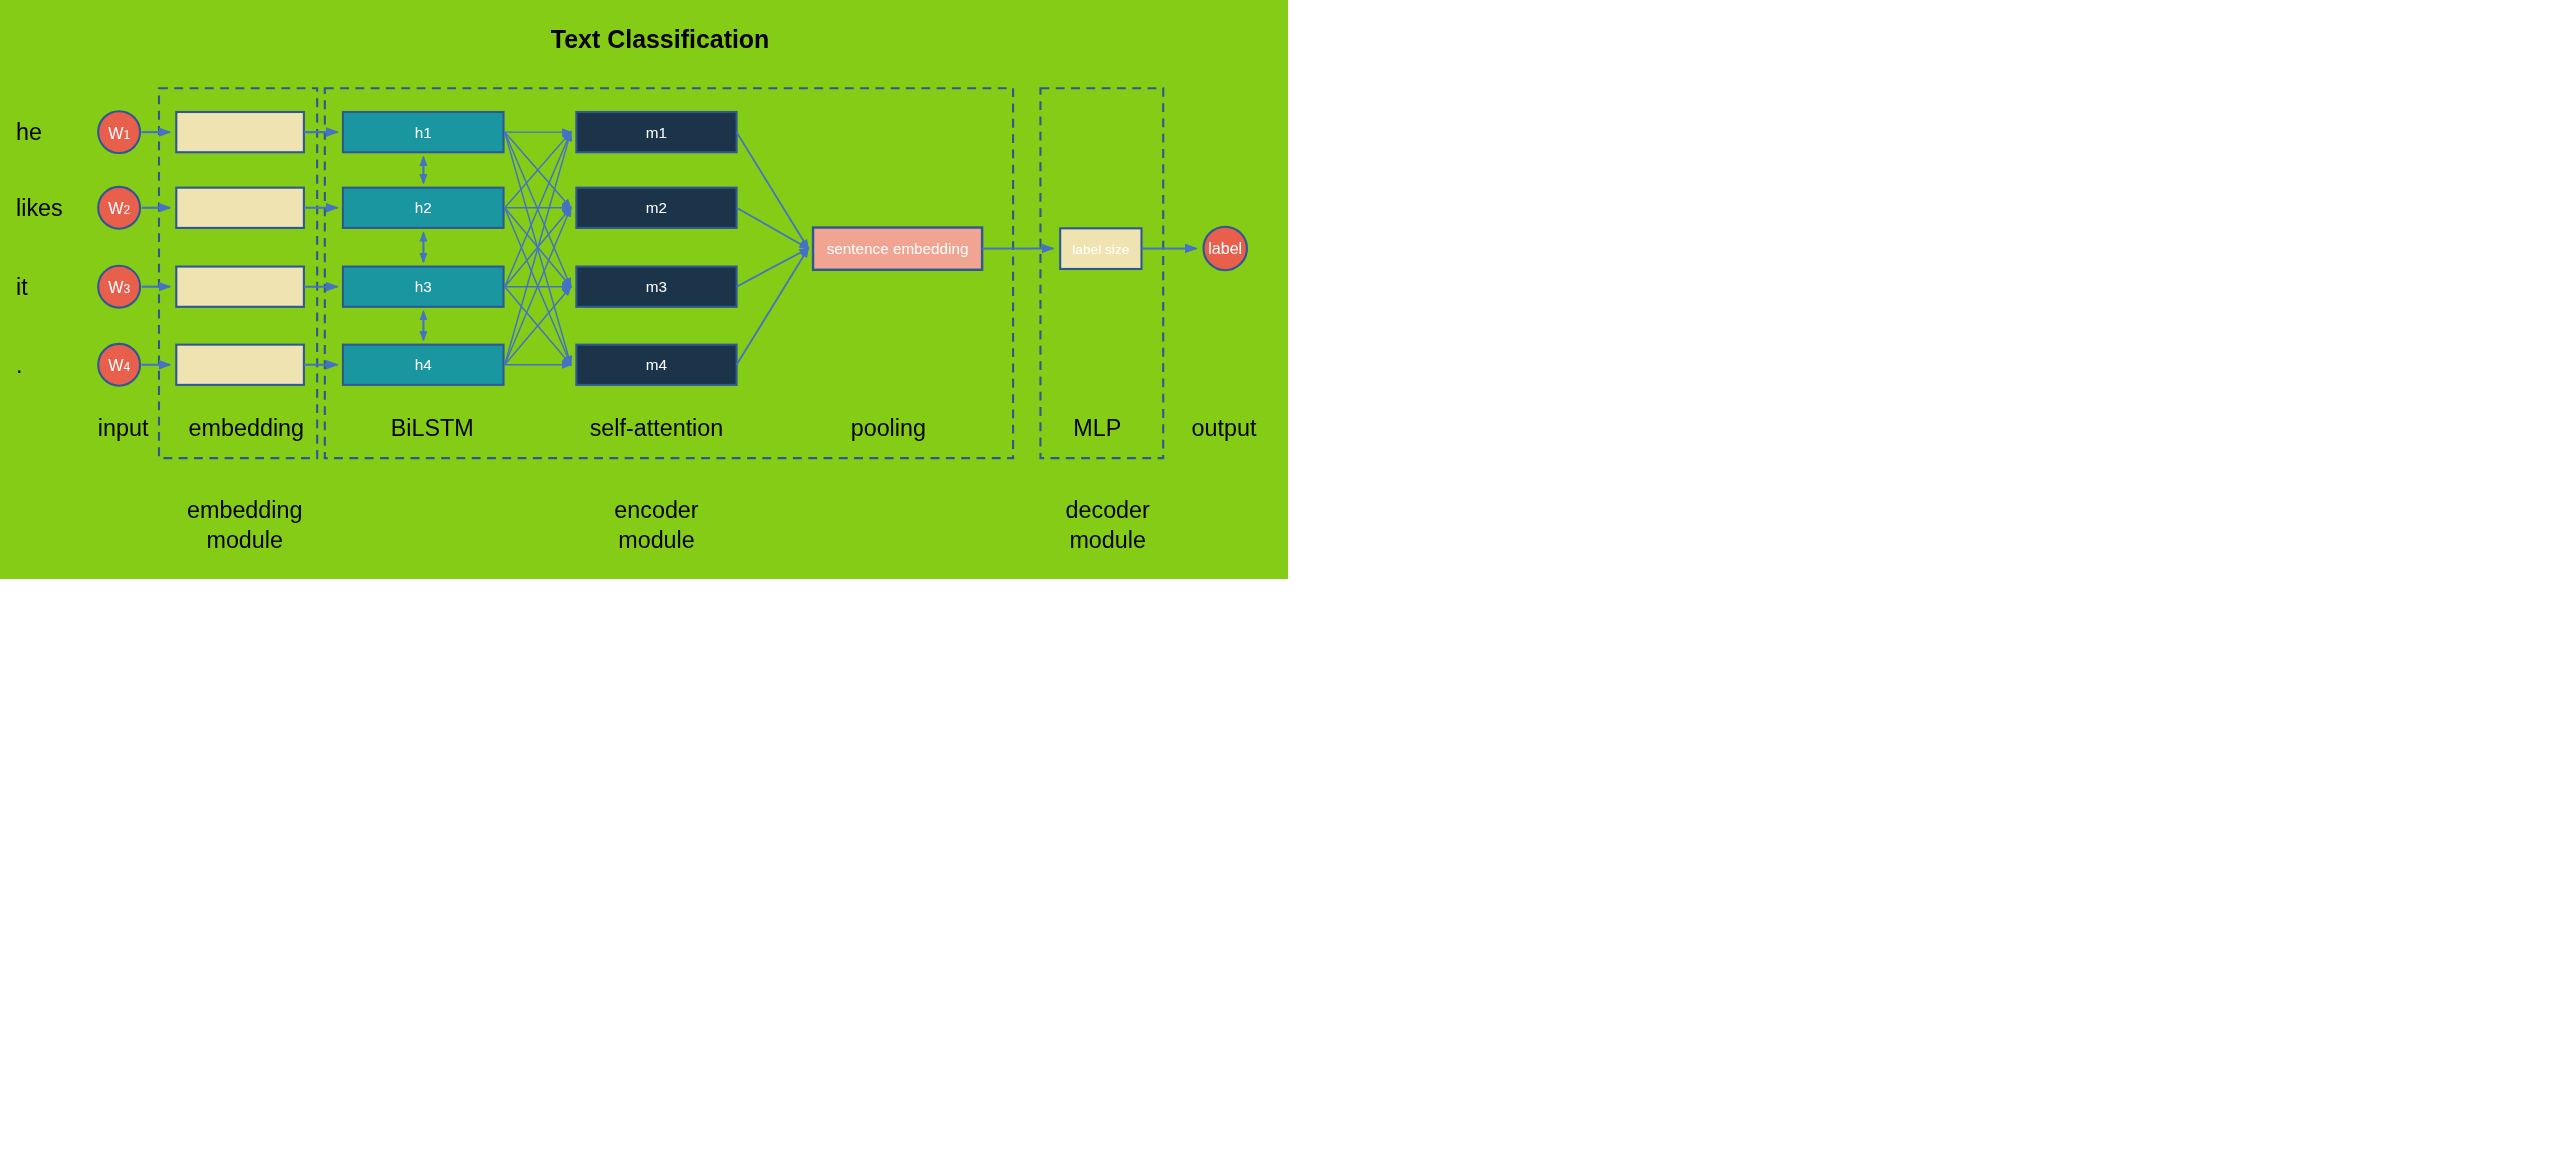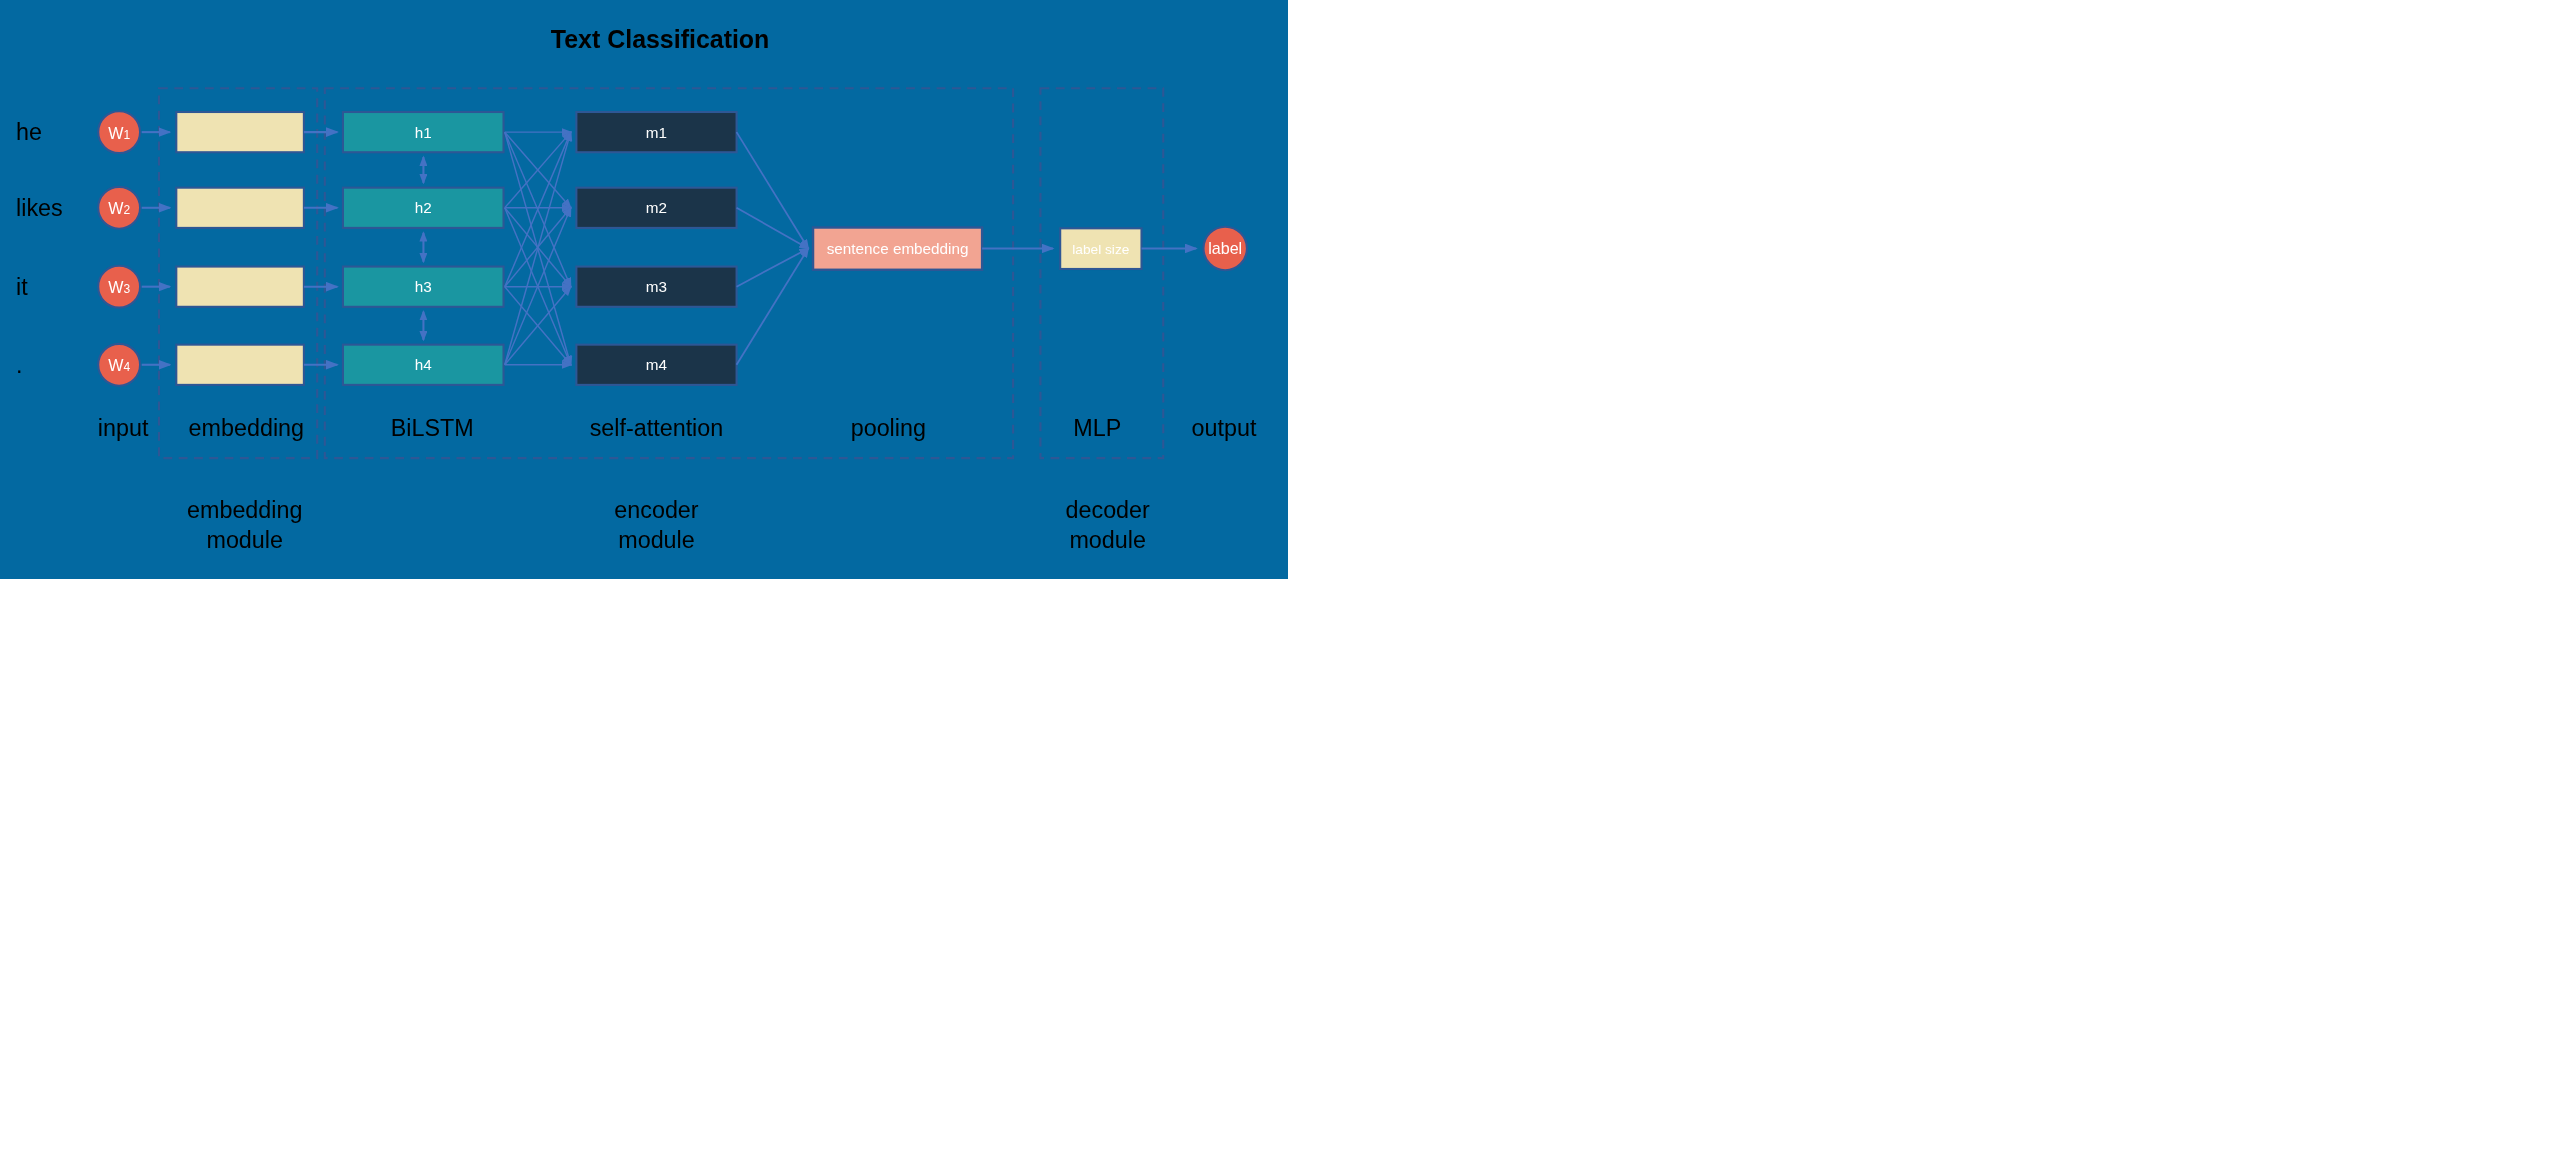--- a/index.html
+++ b/index.html
@@ -1,16 +1,16 @@
 <!DOCTYPE html>
 <html style="font-size:13px"><head>
 <meta charset="utf-8">
 <style>
   html,body{margin:0;padding:0;background:#ffffff;}
-  .stage{position:relative;width:1288px;height:579px;background:#0369a1;
+  .stage{position:relative;width:1288px;height:579px;background:#84cc16;
          font-family:"Liberation Sans", sans-serif;text-align:right;}
   svg{display:block;}
   text{font-family:"Liberation Sans", sans-serif;}
   .blk-label{font-size:29px;fill:#000000;text-anchor:middle;}
   .word-label{font-size:29px;fill:#000000;text-anchor:start;}
   .title-label{font-size:31px;font-weight:bold;fill:#000000;text-anchor:middle;}
   .node-text{fill:#ffffff;text-anchor:middle;}
   .box{stroke:#2E5795;stroke-width:2.6;}
   .pool-box{stroke:#2E5795;stroke-width:3;}
   .module{fill:none;stroke:#2E5795;stroke-width:2.6;stroke-dasharray:11 8;}

